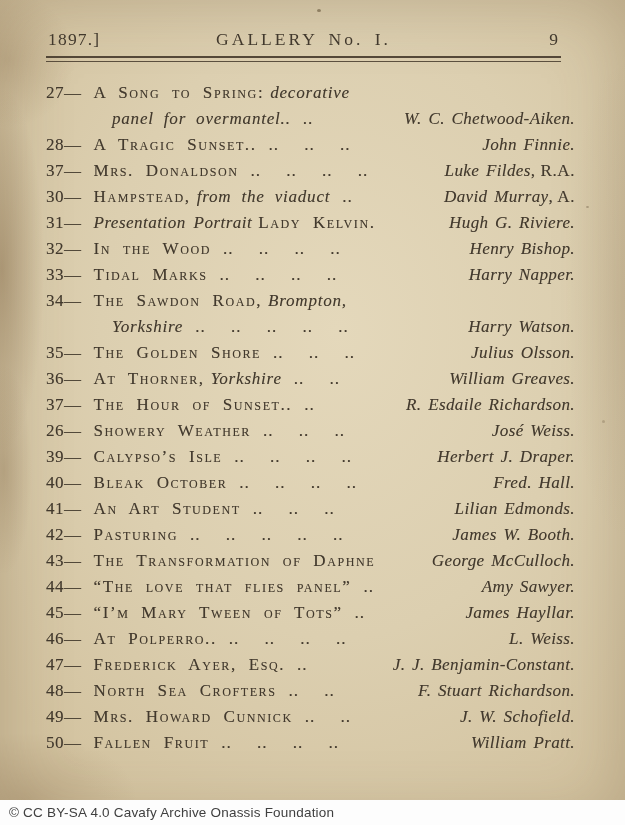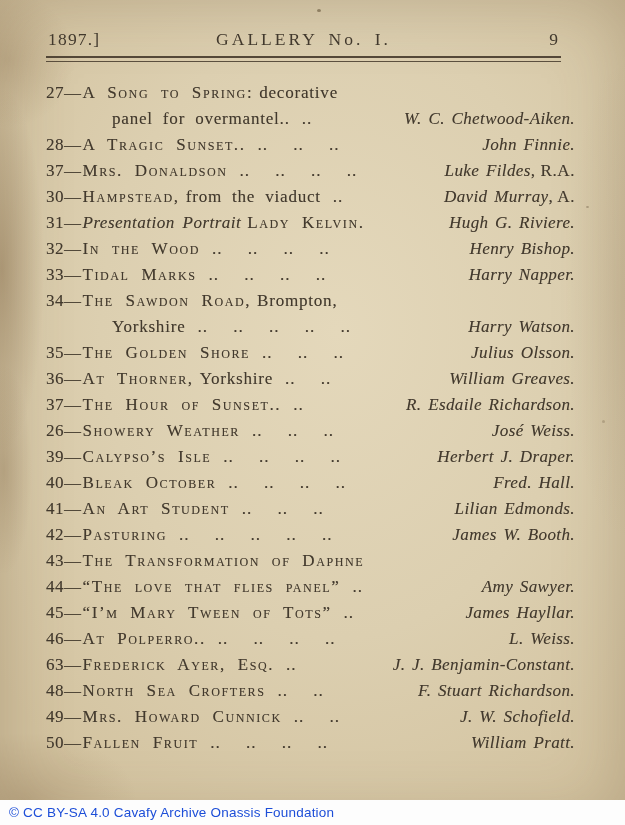--- a/index.html
+++ b/index.html
@@ -32,35 +32,35 @@
   .hdr .yr{position:absolute;left:2px;top:0;letter-spacing:1.2px;}
   .hdr .ttl{position:absolute;left:50%;transform:translateX(-50%);top:0;letter-spacing:3px;word-spacing:4px;}
   .hdr .pg{position:absolute;right:2px;top:0;letter-spacing:1px;}
   .rule{margin-top:3px;height:3px;border-top:2px solid rgba(70,58,44,0.9);border-bottom:1px solid rgba(70,58,44,0.85);}
 
   .list{margin-top:21px;}
   .row{display:flex;align-items:baseline;height:26px;white-space:nowrap;font-size:17px;
        text-shadow:0.2px 0.2px 0 rgba(66,57,45,0.35);}
   .row .left{display:inline-flex;align-items:baseline;}
   .row.indent .left{padding-left:66px;}
-  .num{margin-right:1px;letter-spacing:0.5px;}
+  .num{margin-right:12px;letter-spacing:0.5px;}
   .seg{margin-right:6px;}
   .seg.sc{font-variant:small-caps;letter-spacing:1.6px;word-spacing:6px;}
-  .seg.rm{letter-spacing:0.8px;word-spacing:5px;}
+  .seg.rm{letter-spacing:0.8px;word-spacing:5px;font-style:italic;}
   .seg.it{font-style:italic;letter-spacing:0.5px;word-spacing:3px;}
   .seg.ld{letter-spacing:1px;word-spacing:20px;margin-left:6px;}
   .artist{margin-left:auto;padding-left:8px;text-align:right;}
   .artist .ai{font-style:italic;letter-spacing:0.4px;word-spacing:2px;}
   .artist .as{font-style:normal;letter-spacing:0.6px;}
 
   .footer{
     position:absolute;left:0;right:0;bottom:0;height:25px;background:#fdfdfd;
     display:flex;align-items:center;padding-left:9px;
     font-family:"Liberation Sans","DejaVu Sans",sans-serif;
-    font-size:13.5px;color:#1d4ed8;letter-spacing:0.2px;
+    font-size:13.5px;color:#404040;letter-spacing:0.2px;
   }
 </style>
 </head>
 <body>
 
 <div class="page">
   <div class="speck s1"></div>
   <div class="speck s2"></div>
   <div class="speck s3"></div>
 
@@ -215,20 +215,21 @@
             <span class="seg sc">Pasturing</span>
             <span class="seg ld">.. .. .. .. ..</span>
           </span>
           <span class="artist"><span class="ai">James W. Booth.</span></span>
         </div>
         <div class="row">
           <span class="left">
             <span class="num">43—</span>
             <span class="seg sc">The Transformation of Daphne</span>
           </span>
+          <span class="artist"><span class="ai">George McCulloch.</span></span>
         </div>
         <div class="row">
           <span class="left">
             <span class="num">44—</span>
             <span class="seg sc">“The love that flies panel”</span>
             <span class="seg ld">..</span>
           </span>
           <span class="artist"><span class="ai">Amy Sawyer.</span></span>
         </div>
         <div class="row">
@@ -242,21 +243,21 @@
         <div class="row">
           <span class="left">
             <span class="num">46—</span>
             <span class="seg sc">At Polperro..</span>
             <span class="seg ld">.. .. .. ..</span>
           </span>
           <span class="artist"><span class="ai">L. Weiss.</span></span>
         </div>
         <div class="row">
           <span class="left">
-            <span class="num">63—</span>
+            <span class="num">47—</span>
             <span class="seg sc">Frederick Ayer, Esq.</span>
             <span class="seg ld">..</span>
           </span>
           <span class="artist"><span class="ai">J. J. Benjamin-Constant.</span></span>
         </div>
         <div class="row">
           <span class="left">
             <span class="num">48—</span>
             <span class="seg sc">North Sea Crofters</span>
             <span class="seg ld">.. ..</span>

